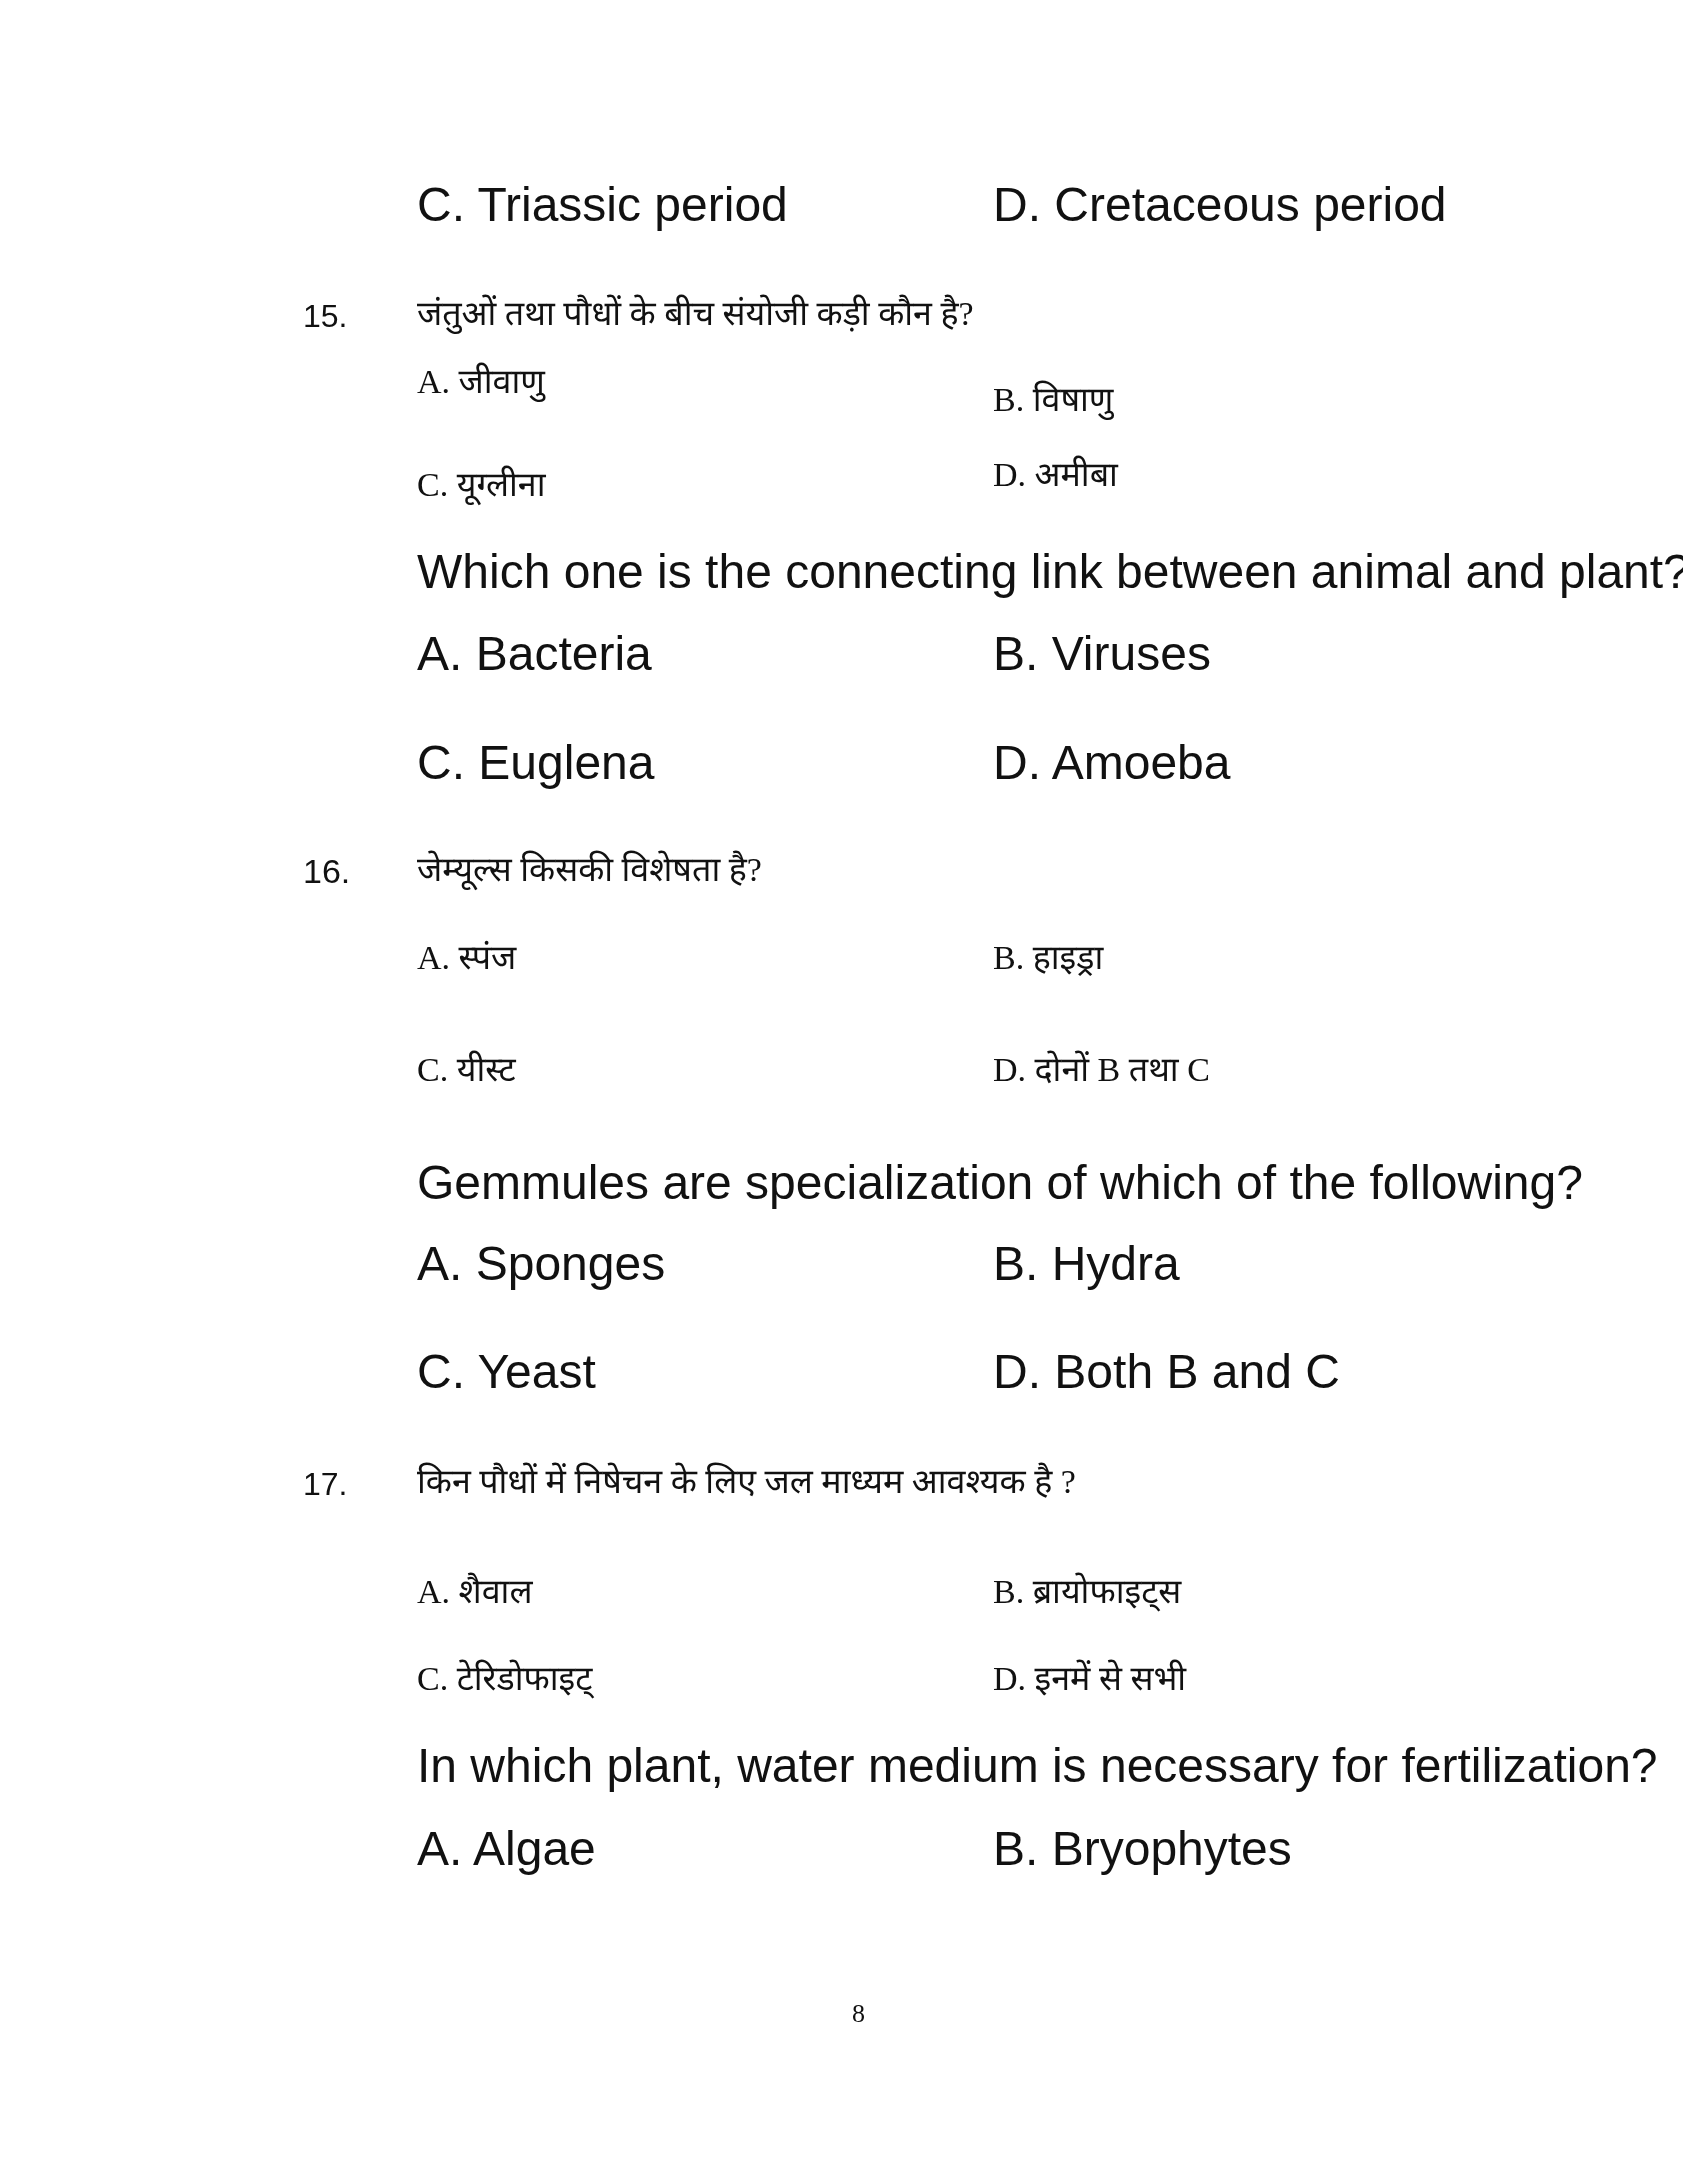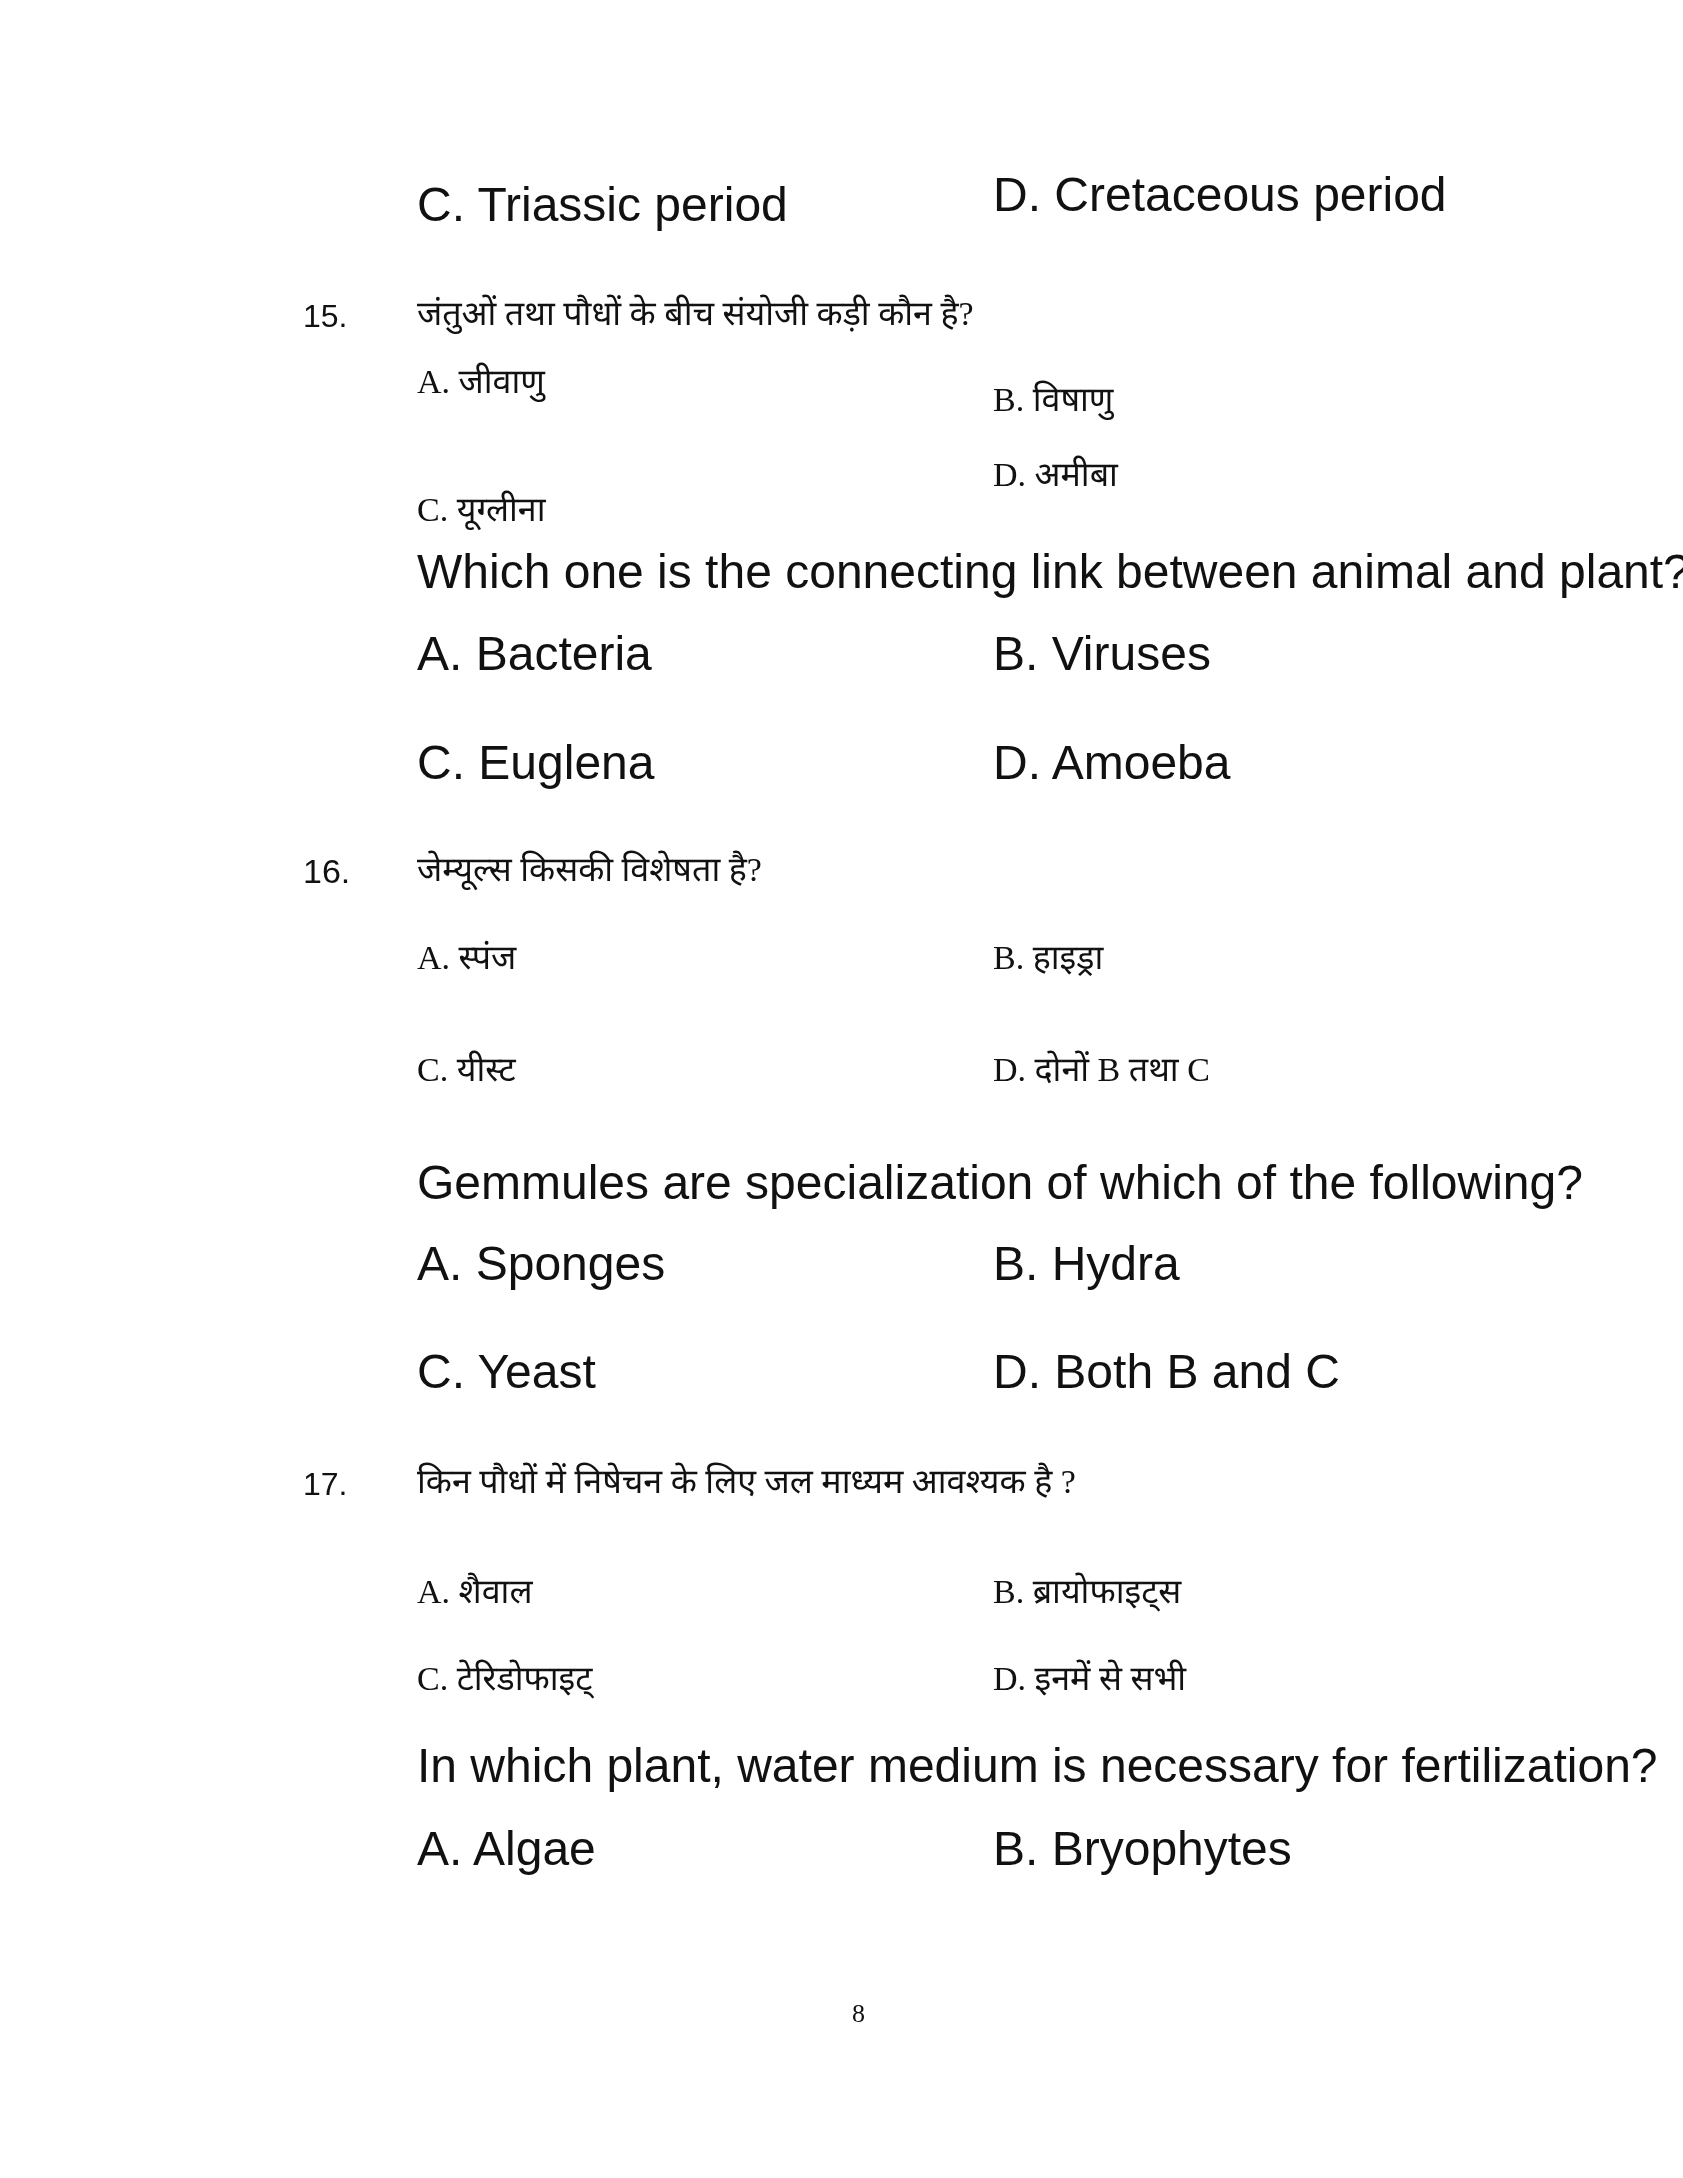--- a/index.html
+++ b/index.html
@@ -24,27 +24,27 @@
   .pagenum {
     position: absolute; left: 0; width: 1717px; text-align: center;
     top: 2014px; transform: translateY(-50%);
     font-family: "Liberation Serif", "DejaVu Serif", serif; font-size: 26px;
   }
 </style>
 </head>
 <body>
 
 <div class="line colA" style="top:205px">C. Triassic period</div>
-<div class="line colB" style="top:195px">D. Cretaceous period</div>
+<div class="line colB" style="top:205px">D. Cretaceous period</div>
 
 <div class="line num qnum" style="top:316px">15.</div>
 <div class="line colA hi" style="top:314px">जंतुओं तथा पौधों के बीच संयोजी कड़ी कौन है?</div>
 <div class="line colA hi" style="top:382px">A. जीवाणु</div>
 <div class="line colB hi" style="top:400px">B. विषाणु</div>
-<div class="line colA hi" style="top:510px">C. यूग्लीना</div>
+<div class="line colA hi" style="top:485px">C. यूग्लीना</div>
 <div class="line colB hi" style="top:475px">D. अमीबा</div>
 <div class="line colA" style="top:572px">Which one is the connecting link between animal and plant?</div>
 <div class="line colA" style="top:654px">A. Bacteria</div>
 <div class="line colB" style="top:654px">B. Viruses</div>
 <div class="line colA" style="top:763px">C. Euglena</div>
 <div class="line colB" style="top:763px">D. Amoeba</div>
 
 <div class="line num qnum big" style="top:871px">16.</div>
 <div class="line colA hi" style="top:870px">जेम्यूल्स किसकी विशेषता है?</div>
 <div class="line colA hi" style="top:958px">A. स्पंज</div>

